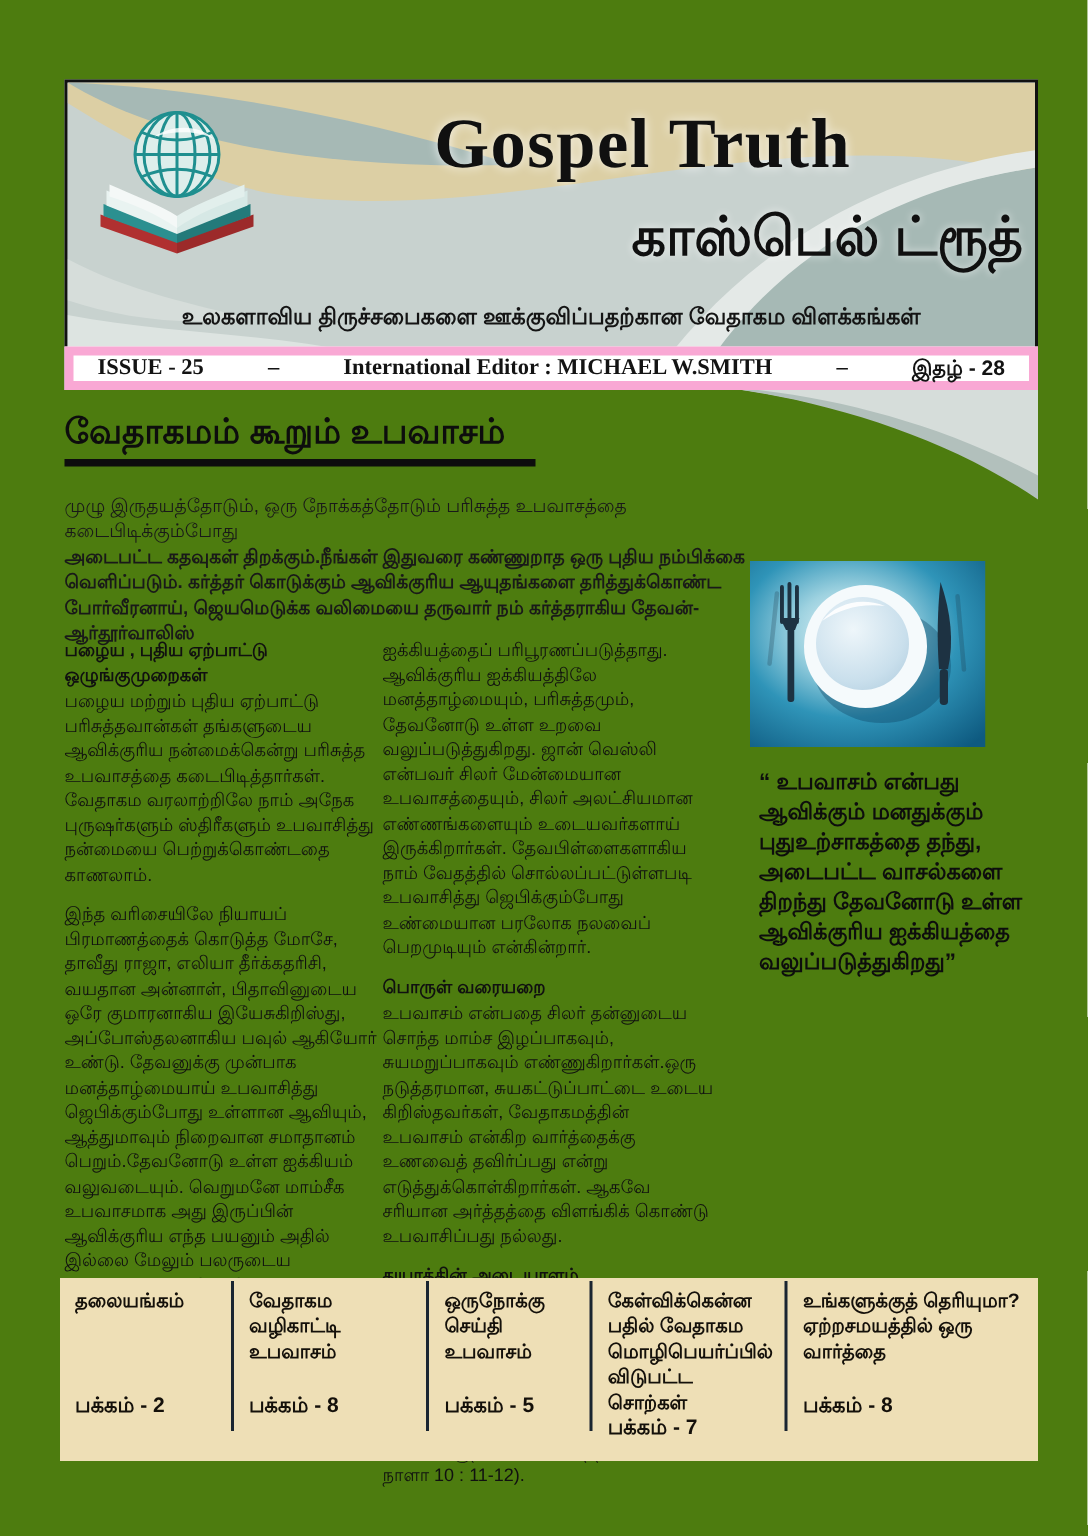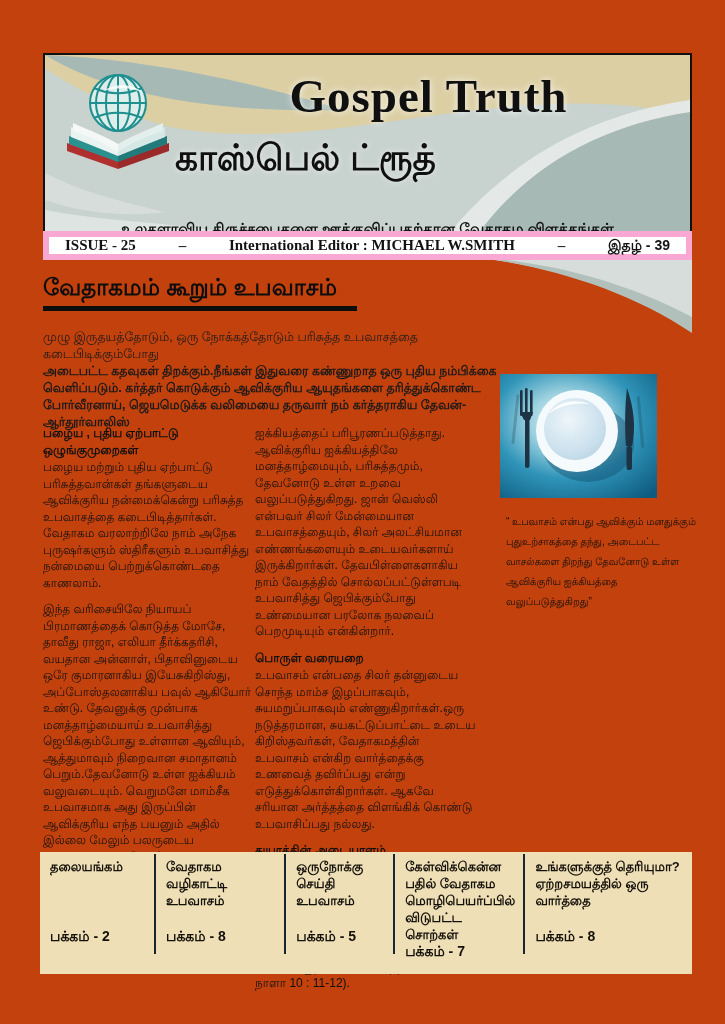--- a/index.html
+++ b/index.html
@@ -1,49 +1,49 @@
 <!DOCTYPE html>
 <html><head>
 <meta charset="utf-8">
 <style>
   html,body{margin:0;padding:0;background:#ffffff;}
-  .page{position:relative;width:725px;height:1024px;background:#c2410c;overflow:hidden;
+  .page{position:relative;width:725px;height:1024px;background:#4d7c0f;overflow:hidden;
         font-family:"Liberation Sans", sans-serif;color:#131313;}
   
   .header-box{position:absolute;left:43px;top:53px;width:649px;height:207px;
               border:2px solid #111;box-sizing:border-box;overflow:hidden;background:#c8d2cf;}
   .header-waves{position:absolute;left:0;top:0;width:100%;height:100%;}
   .logo{position:absolute;left:14px;top:12px;width:118px;height:110px;}
   .title-en{position:absolute;left:130px;right:8px;top:14px;text-align:center;
             font-family:"Liberation Serif", serif;font-weight:700;font-size:47px;color:#101010;
             text-shadow:0 0 7px rgba(255,255,255,.85);letter-spacing:1px;}
-  .title-ta{position:absolute;left:130px;right:8px;top:82px;text-align:left;
+  .title-ta{position:absolute;left:130px;right:8px;top:82px;text-align:right;
             font-weight:700;font-size:36px;color:#101010;text-shadow:0 0 6px rgba(255,255,255,.7);}
-  .subtitle{position:absolute;left:0;right:0;top:165px;text-align:center;
+  .subtitle{position:absolute;left:0;right:0;top:148px;text-align:center;
             font-weight:700;font-size:15px;color:#141414;}
   .issue-bar{position:absolute;left:43px;top:231px;width:649px;height:29px;background:#fff;
              border:6px solid #f9a8d4;box-sizing:border-box;display:flex;align-items:center;
              justify-content:space-between;padding:0 16px;z-index:5;
              font-family:"Liberation Serif", serif;font-weight:700;font-size:15px;}
   .issue-bar .ta{font-family:"Liberation Sans", sans-serif;font-size:14px;font-weight:700;}
   .corner-swoosh{position:absolute;left:488px;top:259px;width:204px;height:78px;}
   
   .article-heading{position:absolute;left:43px;top:274px;font-weight:700;font-size:23px;color:#0d0d0d;}
   .heading-underline{position:absolute;left:43px;top:306px;width:314px;height:5px;background:#0d0d0d;}
   .intro{position:absolute;left:43px;top:329px;width:482px;font-size:12.5px;line-height:17px;color:#191919;}
   .intro .b{font-weight:700;}
   .col{position:absolute;top:425px;font-size:12px;line-height:16.5px;color:#101010;}
   .col-left{left:43px;width:211px;}
   .col-right{left:255px;width:221px;}
   .col .subhead{font-weight:700;margin:0 0 1px 0;}
   .col p{margin:0 0 10px 0;}
   
   .plate-photo{position:absolute;left:500px;top:374px;width:157px;height:124px;}
-  .pull-quote{position:absolute;left:506px;top:512px;width:190px;font-weight:400;
-              font-size:10px;line-height:20px;color:#0d0d0d;}
+  .pull-quote{position:absolute;left:506px;top:512px;width:190px;font-weight:700;
+              font-size:15px;line-height:20px;color:#0d0d0d;}
   
   .toc-band{position:absolute;left:40px;top:852px;width:652px;height:122px;background:#eedfb6;
             box-sizing:border-box;display:flex;align-items:stretch;padding:2px 0 20px 0;}
   .toc-cell{box-sizing:border-box;padding:4px 8px 0 10px;display:flex;flex-direction:column;
             justify-content:space-between;font-size:13px;font-weight:700;color:#14100a;}
   .toc-cell + .toc-cell{border-left:2px solid #1a2530;}
   .toc-title{line-height:17px;}
   .toc-page{font-size:14px;padding-bottom:8px;}
   .c1{width:15.0%;} .c2{width:20.6%;margin-left:19px;} .c3{width:17.2%;} .c4{width:20.5%;} .c5{width:26.7%;}
 </style>
@@ -91,21 +91,21 @@
     <div class="title-en">Gospel Truth</div>
     <div class="title-ta">காஸ்பெல் ட்ரூத்</div>
     <div class="subtitle">உலகளாவிய திருச்சபைகளை ஊக்குவிப்பதற்கான வேதாகம விளக்கங்கள்</div>
   </div>
 
   <div class="issue-bar">
     <span>ISSUE - 25</span>
     <span>–</span>
     <span>International Editor : MICHAEL W.SMITH</span>
     <span>–</span>
-    <span class="ta">இதழ் - 39</span>
+    <span class="ta">இதழ் - 28</span>
   </div>
 
   <svg class="corner-swoosh" viewBox="0 0 204 78" preserveAspectRatio="none">
     <path d="M10,0 L204,0 L204,70 C140,30 62,8 0,0 Z" fill="#d6ddda"></path>
     <path d="M204,58 C140,24 70,6 8,0 L0,0 C70,10 145,34 204,74 Z" fill="#b2c0bc"></path>
   </svg>
 
   <div class="article-heading">வேதாகமம் கூறும் உபவாசம்</div>
   <div class="heading-underline"></div>
 

